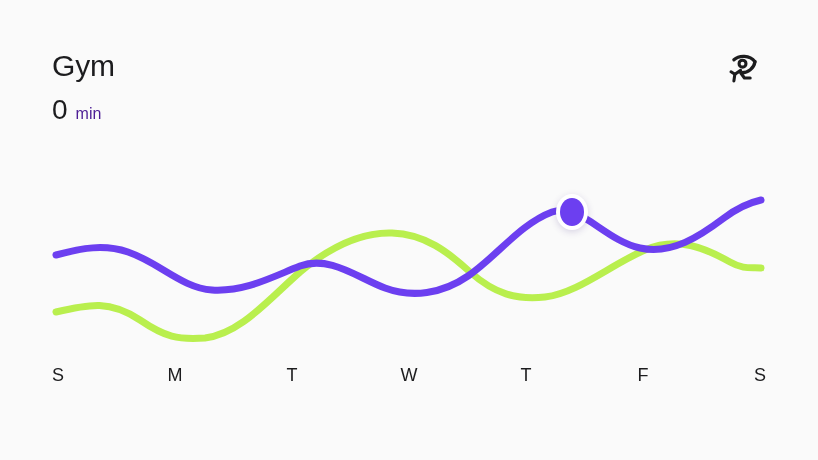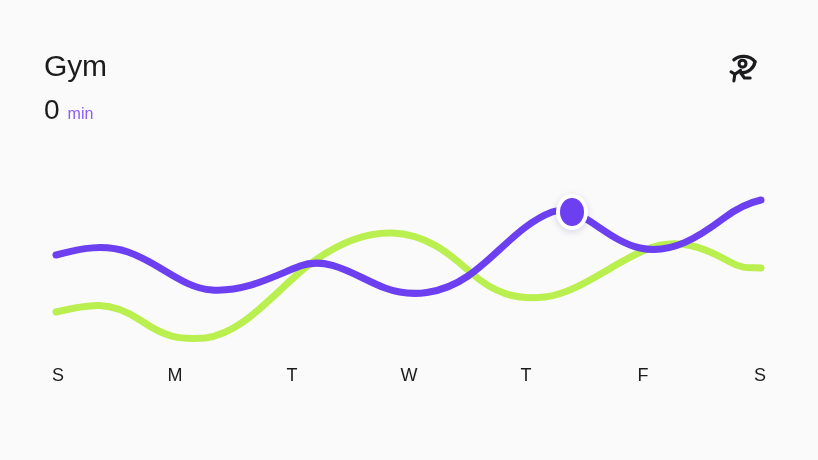--- a/index.html
+++ b/index.html
@@ -17,21 +17,21 @@
     position: relative;
     width: 818px;
     height: 460px;
     background: #fafafa;
     box-sizing: border-box;
   }
 
   
   .header {
     position: absolute;
-    left: 44px;
+    left: 52px;
     top: 48px;
     right: 52px;
     display: flex;
     align-items: flex-start;
     justify-content: space-between;
   }
   .header-text {
     display: flex;
     flex-direction: column;
   }
@@ -51,21 +51,21 @@
   }
   .metric-value {
     font-size: 28px;
     font-weight: 400;
     color: #1c1c1e;
     line-height: 32px;
   }
   .metric-unit {
     font-size: 16px;
     font-weight: 400;
-    color: #8b5cf6;
+    color: #4c1d95;
     line-height: 20px;
   }
   .header-icon {
     width: 46px;
     height: 46px;
     display: block;
     margin-top: -4px;
   }
 
   

